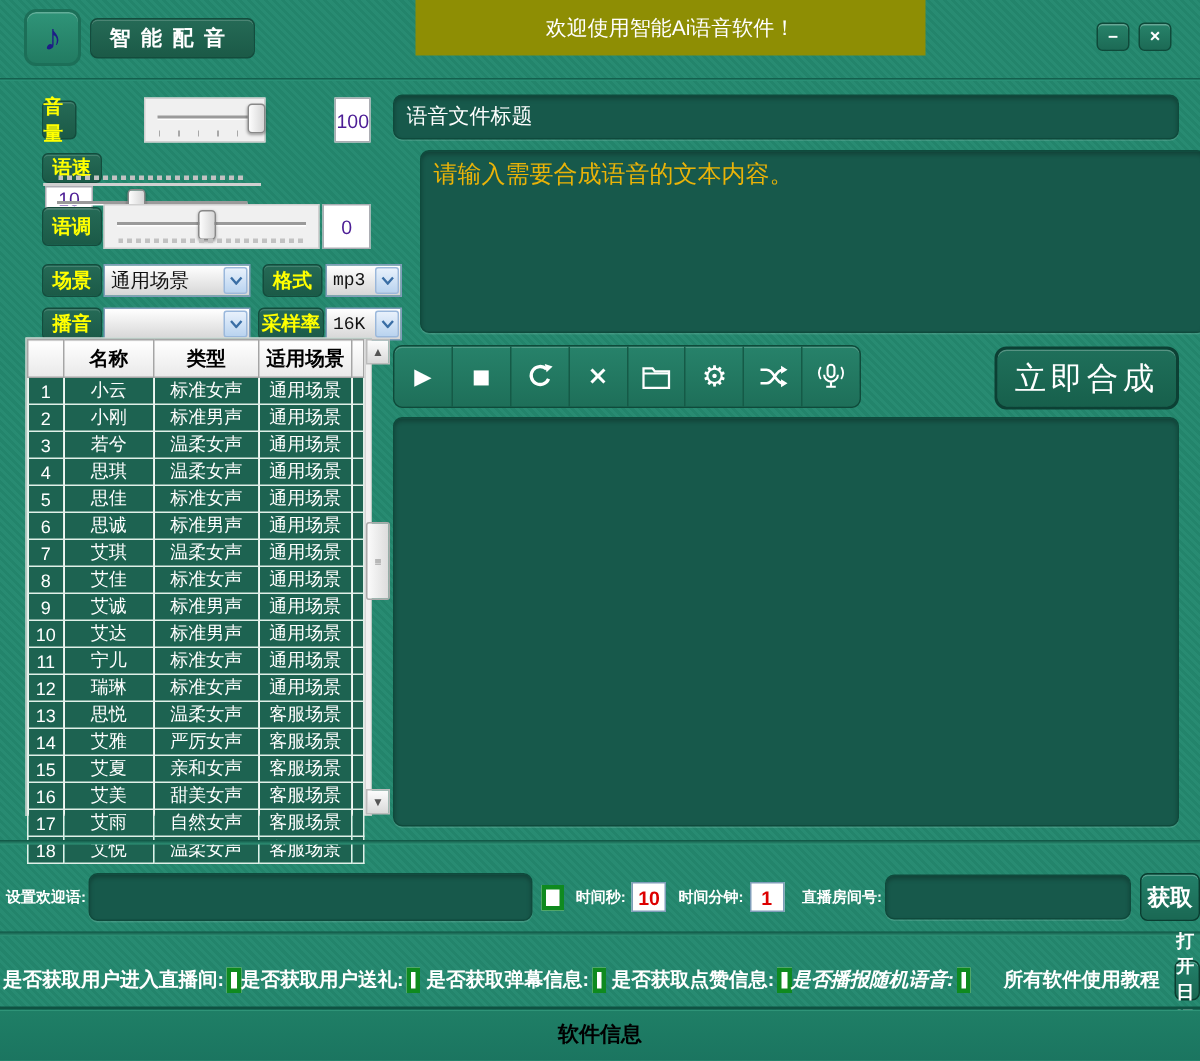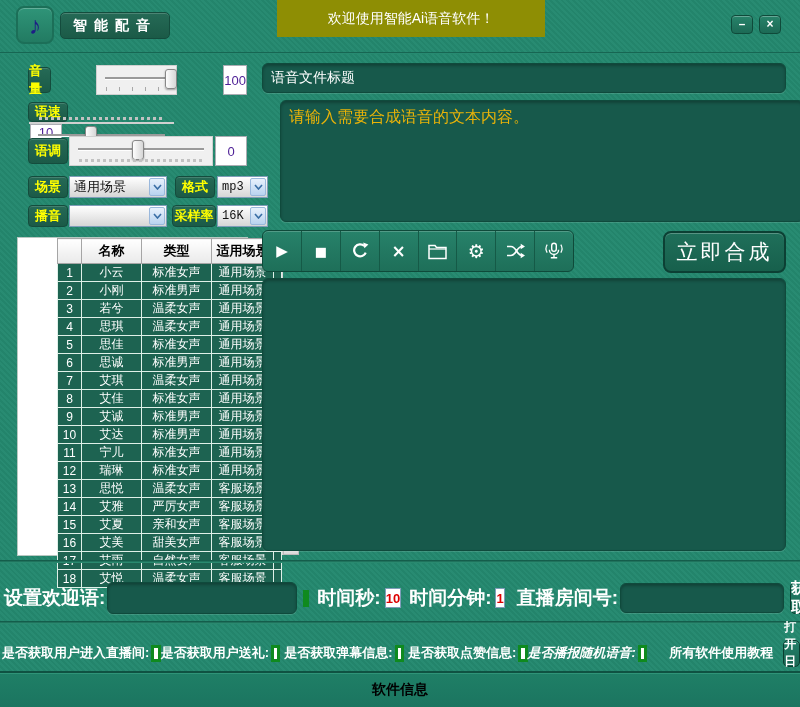--- a/index.html
+++ b/index.html
@@ -23,21 +23,21 @@
     border:2px solid #1c6f58; border-radius:8px;
     background:linear-gradient(#2f9478,#227b62);
     box-shadow:inset 0 1px 0 rgba(255,255,255,.25);
     display:flex; align-items:center; justify-content:center;
     color:#1d1d86; font-size:25px; font-weight:bold; }
   .title-chip { position:absolute; left:60px; top:12px; height:27px; padding:0 12px;
     background:linear-gradient(#256a56,#1b5a47); border:1px solid #144c3d; border-radius:5px;
     box-shadow:inset 0 1px 0 rgba(255,255,255,.18);
     color:#fff; font-weight:bold; font-size:14px; letter-spacing:7px;
     display:flex; align-items:center; }
-  .banner { position:absolute; left:277px; top:0; width:268px; height:37px;
+  .banner { position:absolute; left:277px; top:0; width:340px; height:37px;
     background:#8e8e04; color:#fff; font-size:14px;
     display:flex; align-items:center; justify-content:center; }
   .winbtn { position:absolute; top:15px; width:22px; height:19px;
     background:linear-gradient(#27836a,#1c6a55); border:1px solid #0f4a3a; border-radius:4px;
     box-shadow:inset 0 1px 0 rgba(255,255,255,.3);
     color:#fff; font-weight:bold; font-size:12px; line-height:16px; text-align:center; cursor:pointer; }
   .winbtn.min { left:731px; }
   .winbtn.close { left:759px; }
 
   
@@ -65,22 +65,22 @@
   .dd-row .chip { position:absolute; height:22px; }
   .dd { position:absolute; height:22px; border:1px solid #7f9db9;
     background:linear-gradient(#ffffff,#d6d6d6);
     font-size:13px; color:#111; display:flex; align-items:center; padding-left:4px; cursor:pointer; }
   .dd-btn { position:absolute; right:1px; top:1px; bottom:1px; width:16px;
     background:linear-gradient(#e8f1fc,#b9d3ef); border:1px solid #9ab8dc; border-radius:2px;
     display:flex; align-items:center; justify-content:center; }
   .dd-btn svg { display:block; }
 
   
-  .table-wrap { position:absolute; left:17px; top:237px; width:231px; height:319px;
-    background:#fff; border:1px solid #b8c8c2; display:flex;padding-left:39px; }
+  .table-wrap { position:absolute; left:17px; top:225px; width:231px; height:319px;
+    background:#fff; border:1px solid #b8c8c2; display:flex; }
   table.voice { border-collapse:collapse; table-layout:fixed; width:213px; }
   table.voice col.c0{width:24px;} table.voice col.c1{width:60px;}
   table.voice col.c2{width:70px;} table.voice col.c3{width:62px;} table.voice col.c4{width:8px;}
   table.voice th { background:linear-gradient(#ffffff,#e9e9e9); border:1px solid #a5a5a5;
     color:#000; font-size:13px; font-weight:bold; height:25px; }
   table.voice td { background:#1d6351; border:1px solid #dff0e8; color:#fff;
     font-size:12px; text-align:center; height:16px; padding:0; white-space:nowrap; overflow:hidden; }
   .sb { width:17px; background:#f0f0f0; position:relative; border-left:1px solid #d5d5d5; }
   .sb-btn { position:absolute; left:0; width:16px; height:17px;
     background:linear-gradient(#fdfdfd,#d9d9d9); border:1px solid #bbb;
@@ -113,21 +113,21 @@
     display:flex; align-items:center; justify-content:center; cursor:pointer; }
   .output-box { position:absolute; left:262px; top:278px; width:524px; height:273px; }
 
   
   .sep { position:absolute; left:0; width:800px; height:3px;
     background:linear-gradient(#0f5242,#2f9478); }
 
   
   .live-row { position:absolute; left:0; top:580px; width:800px; height:36px;
     display:flex; align-items:center; }
-  .wlabel { color:#fff; font-size:19px; font-weight:bold; white-space:nowrap; }
+  .wlabel { color:#fff; font-size:10px; font-weight:bold; white-space:nowrap; }
   .live-input { height:32px; color:#fff; font-size:13px; padding:0 6px; outline:none;
     font-family:"Liberation Sans","DejaVu Sans",sans-serif; }
   .cb { width:17px; height:17px; background:#fff; border:3px solid #0f8a1f; cursor:pointer; display:inline-block; }
   .numbox { width:28px; height:20px; background:#fff; border:1px solid #7f9db9;
     color:#d00; font-size:13px; font-weight:bold;
     display:flex; align-items:center; justify-content:center; }
   .green-btn { background:linear-gradient(#23806a,#1a6853); border:1px solid #0a3d30; border-radius:5px;
     box-shadow:inset 0 1px 0 rgba(255,255,255,.25);
     color:#fff; font-weight:bold; display:flex; align-items:center; justify-content:center; cursor:pointer; }
   .get-btn { width:49px; height:32px; font-size:15px; }

